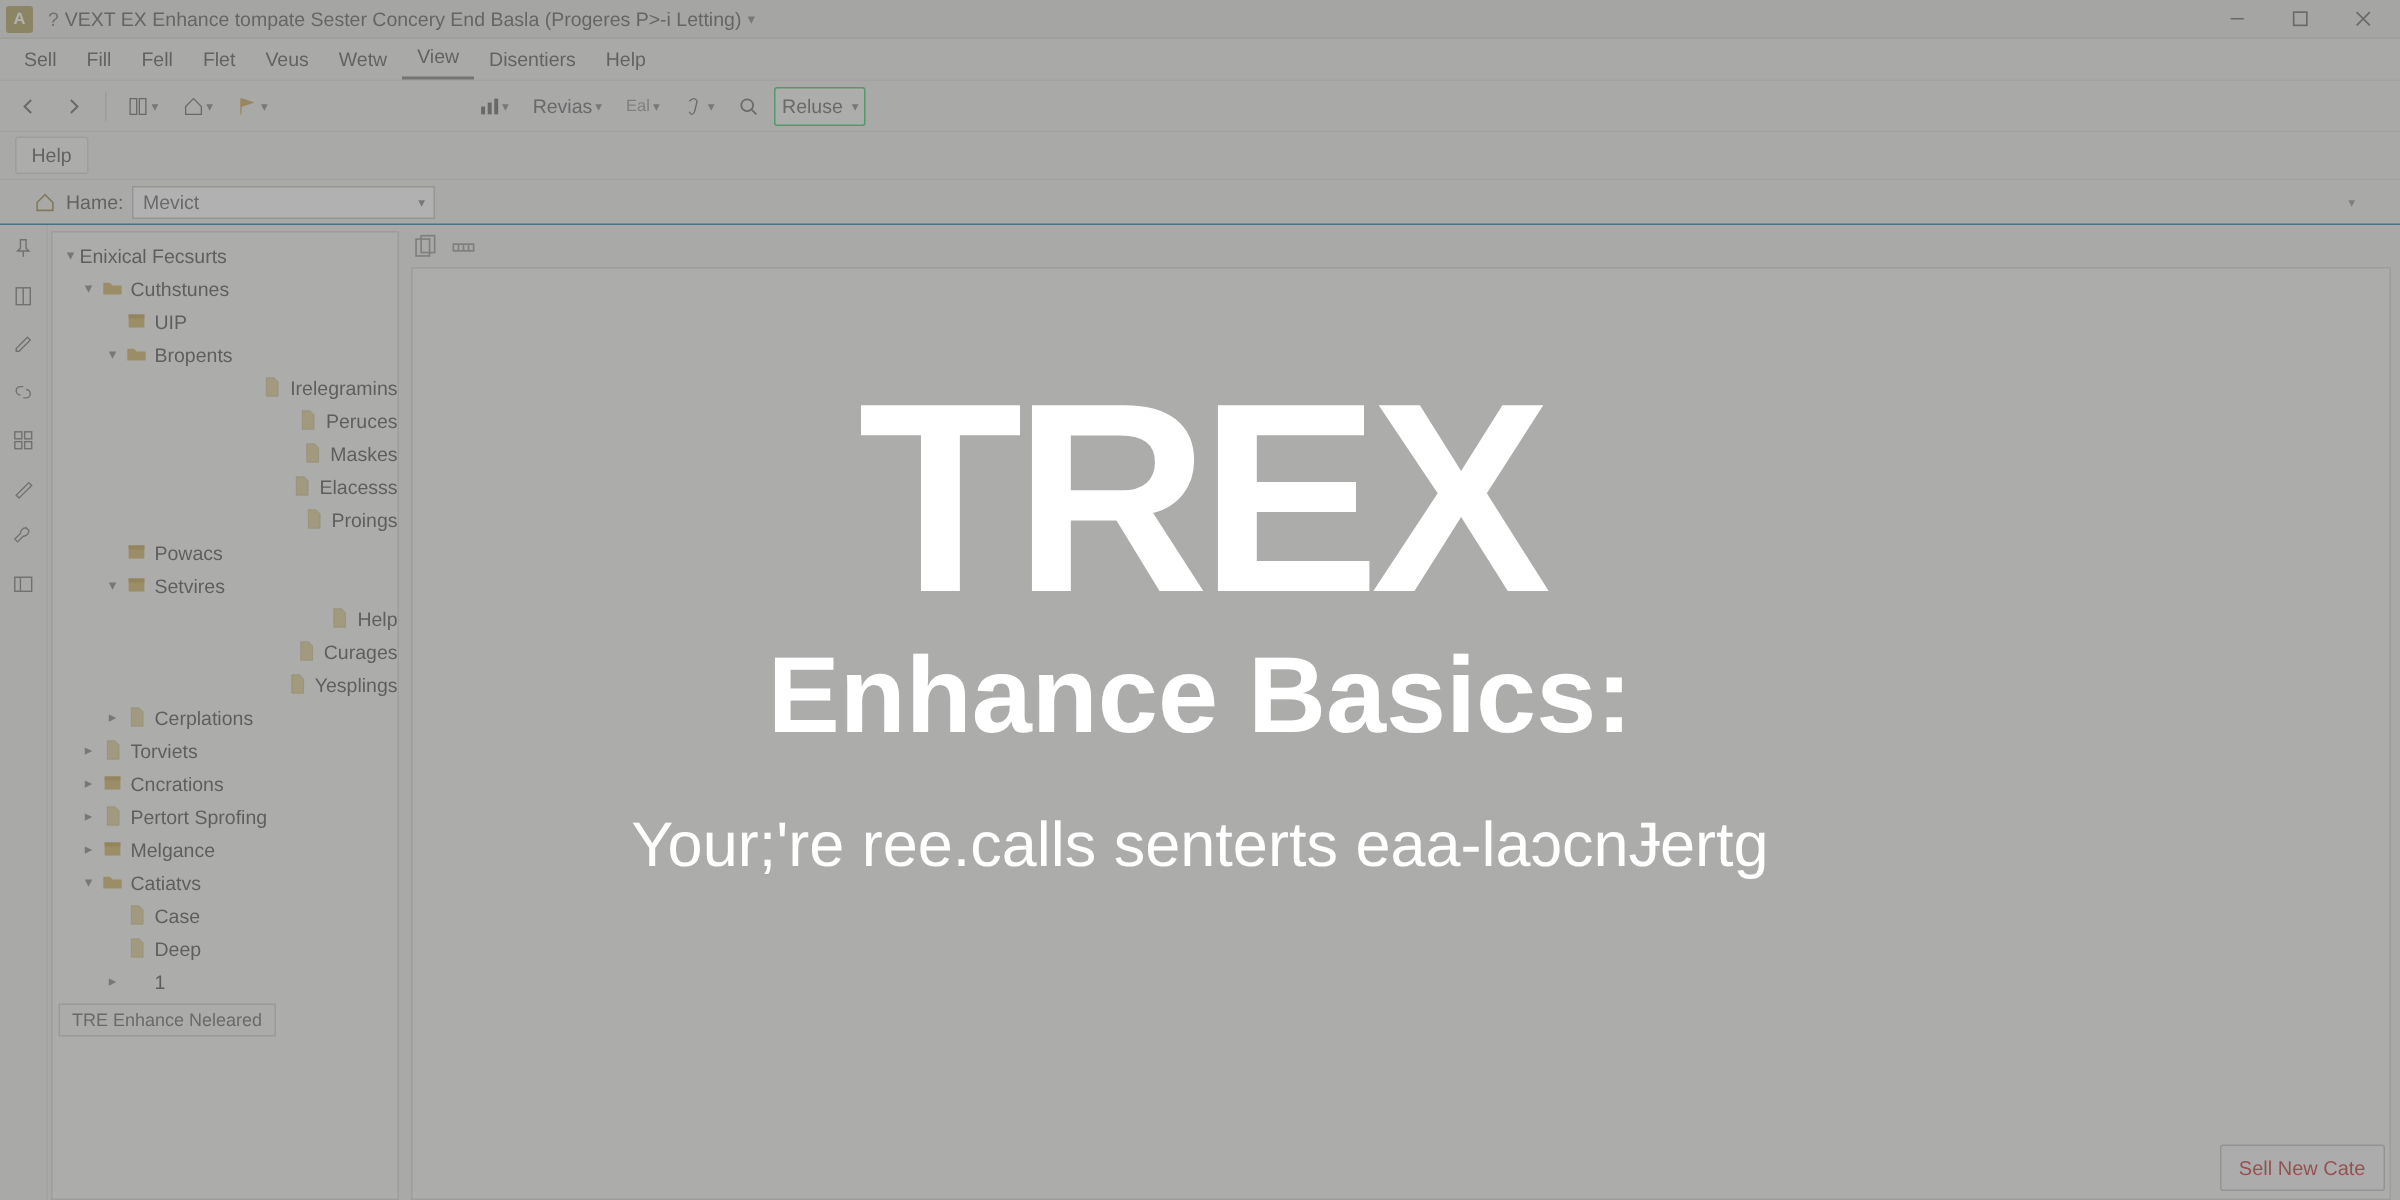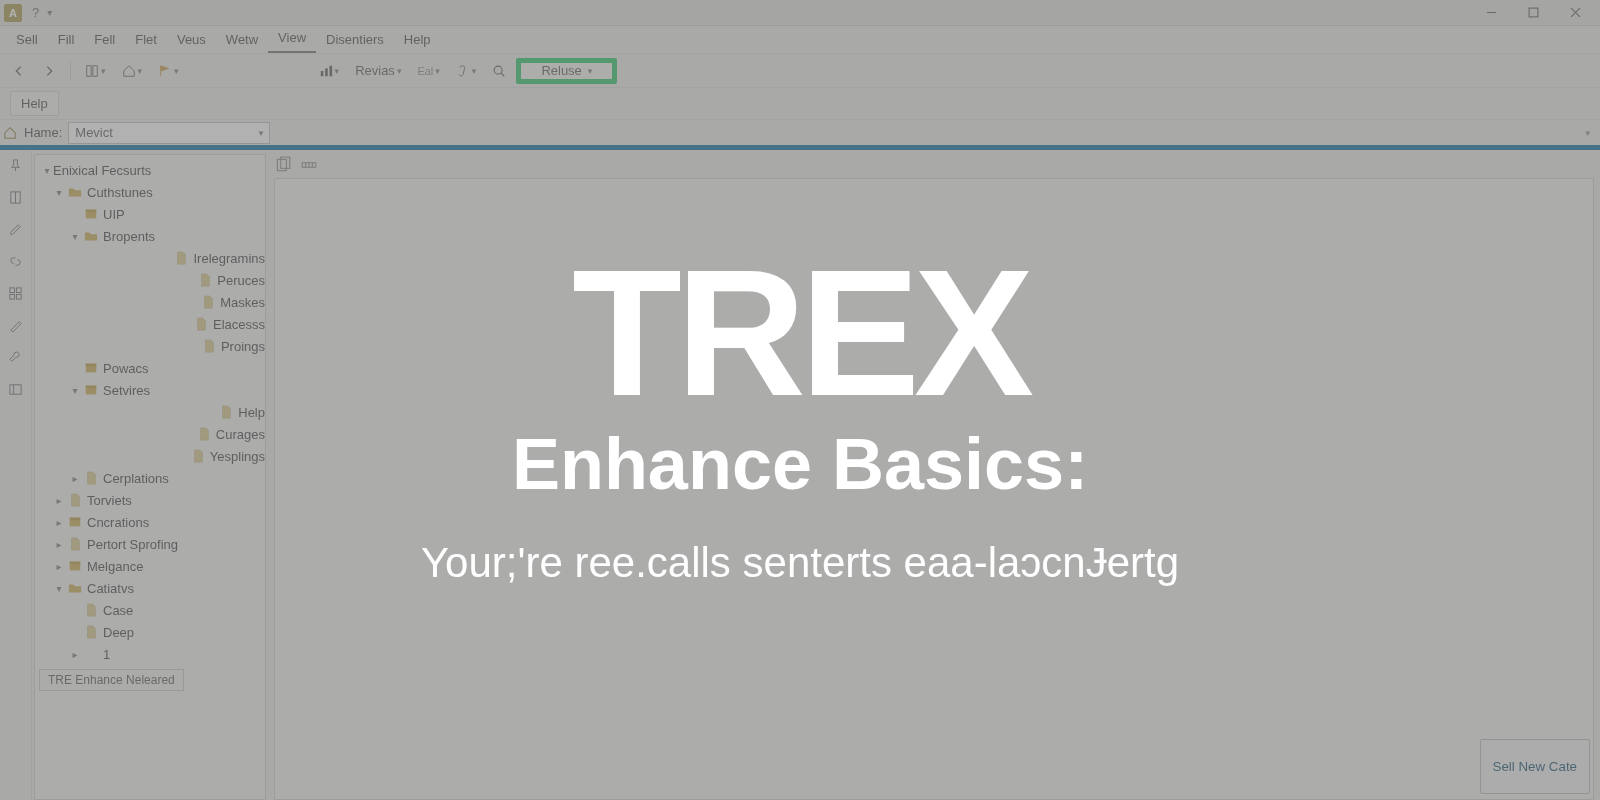--- a/index.html
+++ b/index.html
@@ -18,29 +18,29 @@
   .menubar { height:28px; background:#ececea; display:flex; align-items:flex-end; padding:0 6px; border-bottom:1px solid #dcdcda; }
   .menubar .menu-item { padding:4px 10px 6px; color:#444; cursor:default; }
   .menubar .menu-item.active { border-bottom:2px solid #6f6f6f; }
   
   .toolbar { height:34px; background:#ececea; display:flex; align-items:center; padding:0 6px; gap:4px; border-bottom:1px solid #dcdcda; }
   .tbtn { width:26px; height:26px; display:flex; align-items:center; justify-content:center; color:#555; border-radius:3px; }
   .tbtn svg { width:14px; height:14px; }
   .sep { width:1px; height:20px; background:#cfcfcd; margin:0 4px; }
   .caret { font-size:9px; color:#777; margin-left:2px; }
   .tdrop { display:flex; align-items:center; padding:0 6px; height:26px; color:#555; }
-  .tbox { display:flex; align-items:center; height:26px; border:5px solid #22c55e; background:#f5f5f3; padding:0 20px; border-radius:2px; color:#555; }
+  .tbox { display:flex; align-items:center; height:26px; border:1px solid #22c55e; background:#f5f5f3; padding:0 4px; border-radius:2px; color:#555; }
   .tbox .caret { margin-left:6px; }
   .toolbar .gap { width:120px; }
   .small-label { font-size:11px; color:#888; }
   
   .helpbar { height:32px; background:#ececea; display:flex; align-items:center; padding:0 10px; border-bottom:1px solid #dcdcda; }
   .help-chip { border:1px solid #d0d0ce; background:#f2f2f0; padding:4px 10px; border-radius:2px; color:#444; }
   
-  .namerow { height:30px; background:#ececea; display:flex; align-items:center; padding:0 0; border-bottom:5px solid #0369a1; }
+  .namerow { height:30px; background:#ececea; display:flex; align-items:center; padding:0 20px; border-bottom:1px solid #0369a1; }
   .home-icon { width:20px; height:20px; display:flex; align-items:center; justify-content:center; color:#8c7a3a; margin-right:4px;}
   .namerow label { color:#444; margin-right:6px; }
   .namefield { width:202px; height:22px; border:1px solid #bcbcba; background:#fff; display:flex; align-items:center; padding:0 6px; color:#555; position:relative; }
   .namefield .caret { position:absolute; right:6px; }
   .namerow .row-caret { margin-left:auto; color:#888; font-size:9px; padding-right:10px; }
   
   .body { flex:1; display:flex; min-height:0; }
   .iconstrip { width:32px; background:#ececea; border-right:1px solid #dcdcda; display:flex; flex-direction:column; align-items:center; padding-top:4px; gap:10px; }
   .iconstrip .sbtn { width:22px; height:22px; display:flex; align-items:center; justify-content:center; color:#666; }
   .iconstrip .sbtn svg { width:15px; height:15px; }
@@ -50,40 +50,41 @@
   .node .tw { width:12px; text-align:center; color:#777; font-size:10px; cursor:default; }
   .node .ic { width:16px; height:16px; margin:0 4px 0 2px; display:flex; align-items:center; justify-content:center; }
   .folder { fill:#caa94a; }
   .page { fill:#d9c886; stroke:#b6a669; stroke-width:0.5; }
   .status-chip { border:1px solid #c9c9c7; background:#f0f0ee; padding:3px 8px; color:#555; font-size:12px; margin:2px 4px 4px 4px; display:inline-block; }
   .main { flex:1; display:flex; flex-direction:column; padding:6px 6px 0 0; }
   .mini-tools { height:22px; display:flex; align-items:flex-start; gap:8px; padding-left:4px; }
   .mini-tools .sbtn { width:18px; height:18px; color:#888; display:flex; align-items:center; justify-content:center; }
   .canvas { flex:1; border:1px solid #cfcfcd; background:#f2f2f0; margin-left:4px; position:relative; }
   .bottom-right { position:absolute; right:10px; bottom:6px; }
-  .btn { border:1px solid #b8b8b6; background:#f4f4f2; padding:19px 12px; color:#0c4a6e; border-radius:2px; }
+  .btn { border:1px solid #b8b8b6; background:#f4f4f2; padding:7px 12px; color:#b91c1c; border-radius:2px; }
   
   .overlay { position:absolute; inset:0; background:rgba(120,120,120,0.58); display:flex; flex-direction:column; align-items:center; justify-content:center; pointer-events:none; color:#fff; }
   .overlay .logo { font-size:180px; font-weight:900; letter-spacing:-6px; margin-top:30px; line-height:1; }
   .overlay .subtitle { font-size:72px; font-weight:600; }
   .overlay .line2 { font-size:48px; margin-top:18px; font-weight:300; }
   .overlay .line2 .gold { color:#e8e07a; }
   .overlay .line3 { font-size:42px; margin-top:34px; font-weight:300; }
   .depth-1 { padding-left: 18px; }
   .depth-2 { padding-left: 34px; }
   .depth-3 { padding-left: 50px; justify-content: flex-end; }
 </style>
 </head>
 <body>
 
 <div class="app">
 
   <div class="titlebar">
     <div class="app-icon">A</div>
     <span class="qmark">?</span>
+    <span class="title">VEXT EX Enhance tompate Sester Concery End Basla (Progeres P&gt;-i Letting)</span>
     <span class="dropdown-caret">▾</span>
     <div class="spacer"></div>
     <div class="winbtn">
         <svg viewBox="0 0 10 10">
           <line x1="1" y1="5" x2="9" y2="5" stroke="currentColor" stroke-width="1"></line>
         </svg>
       </div>
     <div class="winbtn">
         <svg viewBox="0 0 10 10">
           <rect x="1" y="1" width="8" height="8" fill="none" stroke="currentColor" stroke-width="1"></rect>

